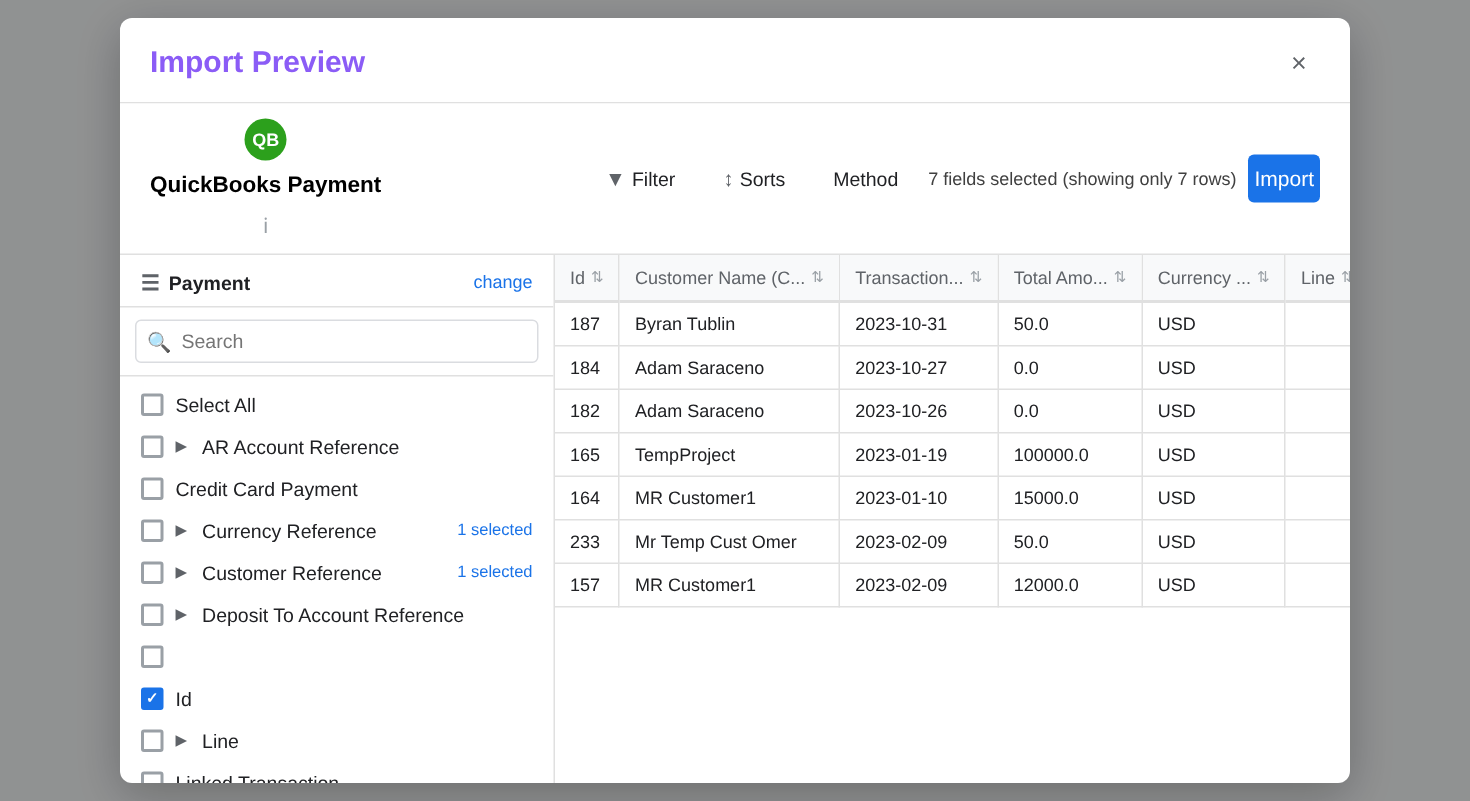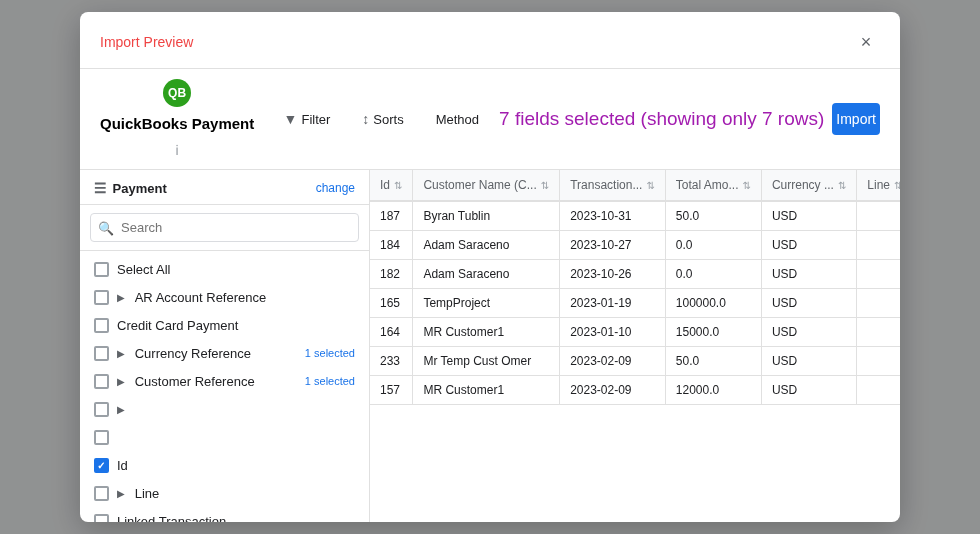--- a/index.html
+++ b/index.html
@@ -37,23 +37,23 @@
 
     .modal-header {
       display: flex;
       align-items: center;
       justify-content: space-between;
       padding: 16px 20px 12px 20px;
       border-bottom: 1px solid #e0e0e0;
     }
 
     .modal-title {
-      font-size: 14px;
-      font-weight: 400;
-      color: #ef4444;
+      font-size: 20px;
+      font-weight: 700;
+      color: #8b5cf6;
     }
 
     .modal-close {
       cursor: pointer;
       color: #5f6368;
       font-size: 18px;
       width: 28px;
       height: 28px;
       display: flex;
       align-items: center;
@@ -122,22 +122,22 @@
       color: #202124;
       font-size: 13px;
     }
 
     .toolbar-btn-icon {
       font-size: 14px;
       color: #5f6368;
     }
 
     .fields-info {
-      font-size: 19px;
-      color: #a21caf;
+      font-size: 12px;
+      color: #404040;
     }
 
     .import-btn {
       background: #1a73e8;
       color: #fff;
       border: none;
       border-radius: 4px;
       padding: 8px 4px;
       cursor: pointer;
       font-size: 14px;
@@ -394,20 +394,21 @@
               </div>
               <div class="field-item">
                 <div class="field-checkbox"></div>
                 <span class="field-chevron">▶</span>
                 <span class="field-label">Customer Reference</span>
                 <span class="field-badge">1 selected</span>
               </div>
               <div class="field-item">
                 <div class="field-checkbox"></div>
                 <span class="field-chevron">▶</span>
+                <span class="field-label">Deposit To Account Reference</span>
               </div>
               <div class="field-item">
                 <div class="field-checkbox"></div>
               </div>
               <div class="field-item">
                 <div class="field-checkbox checked"></div>
                 <span class="field-label">Id</span>
               </div>
               <div class="field-item">
                 <div class="field-checkbox"></div>

